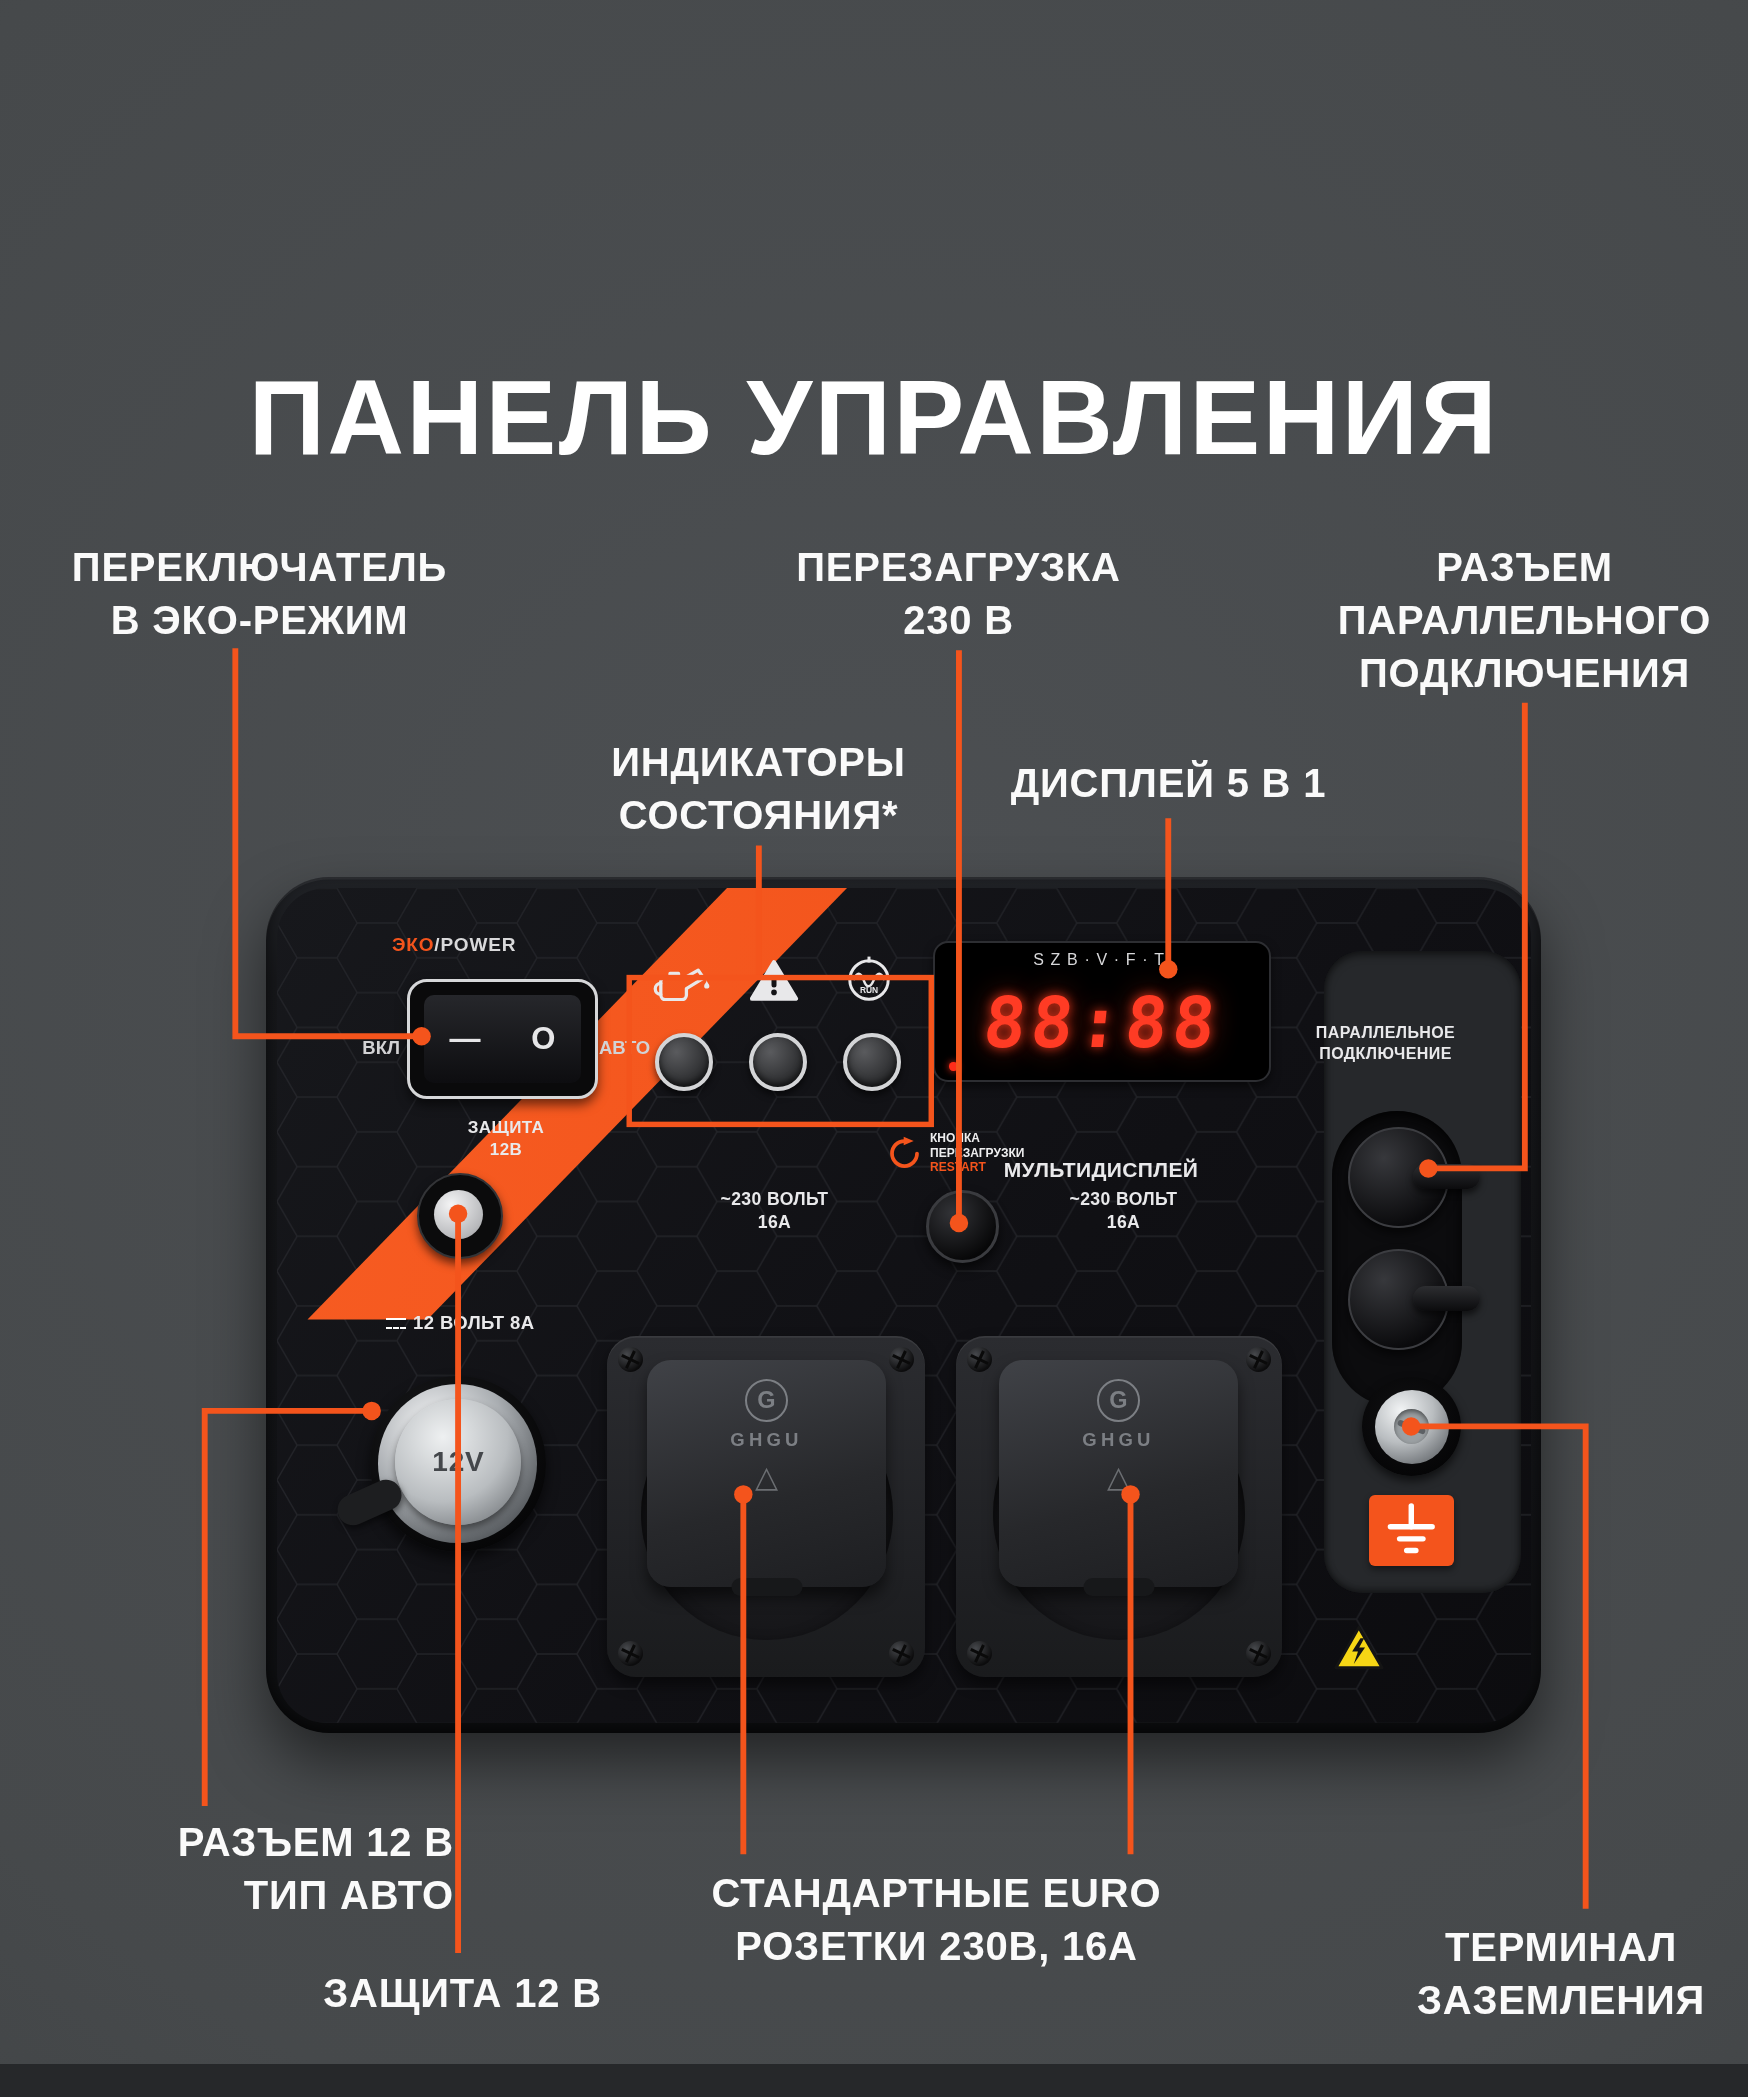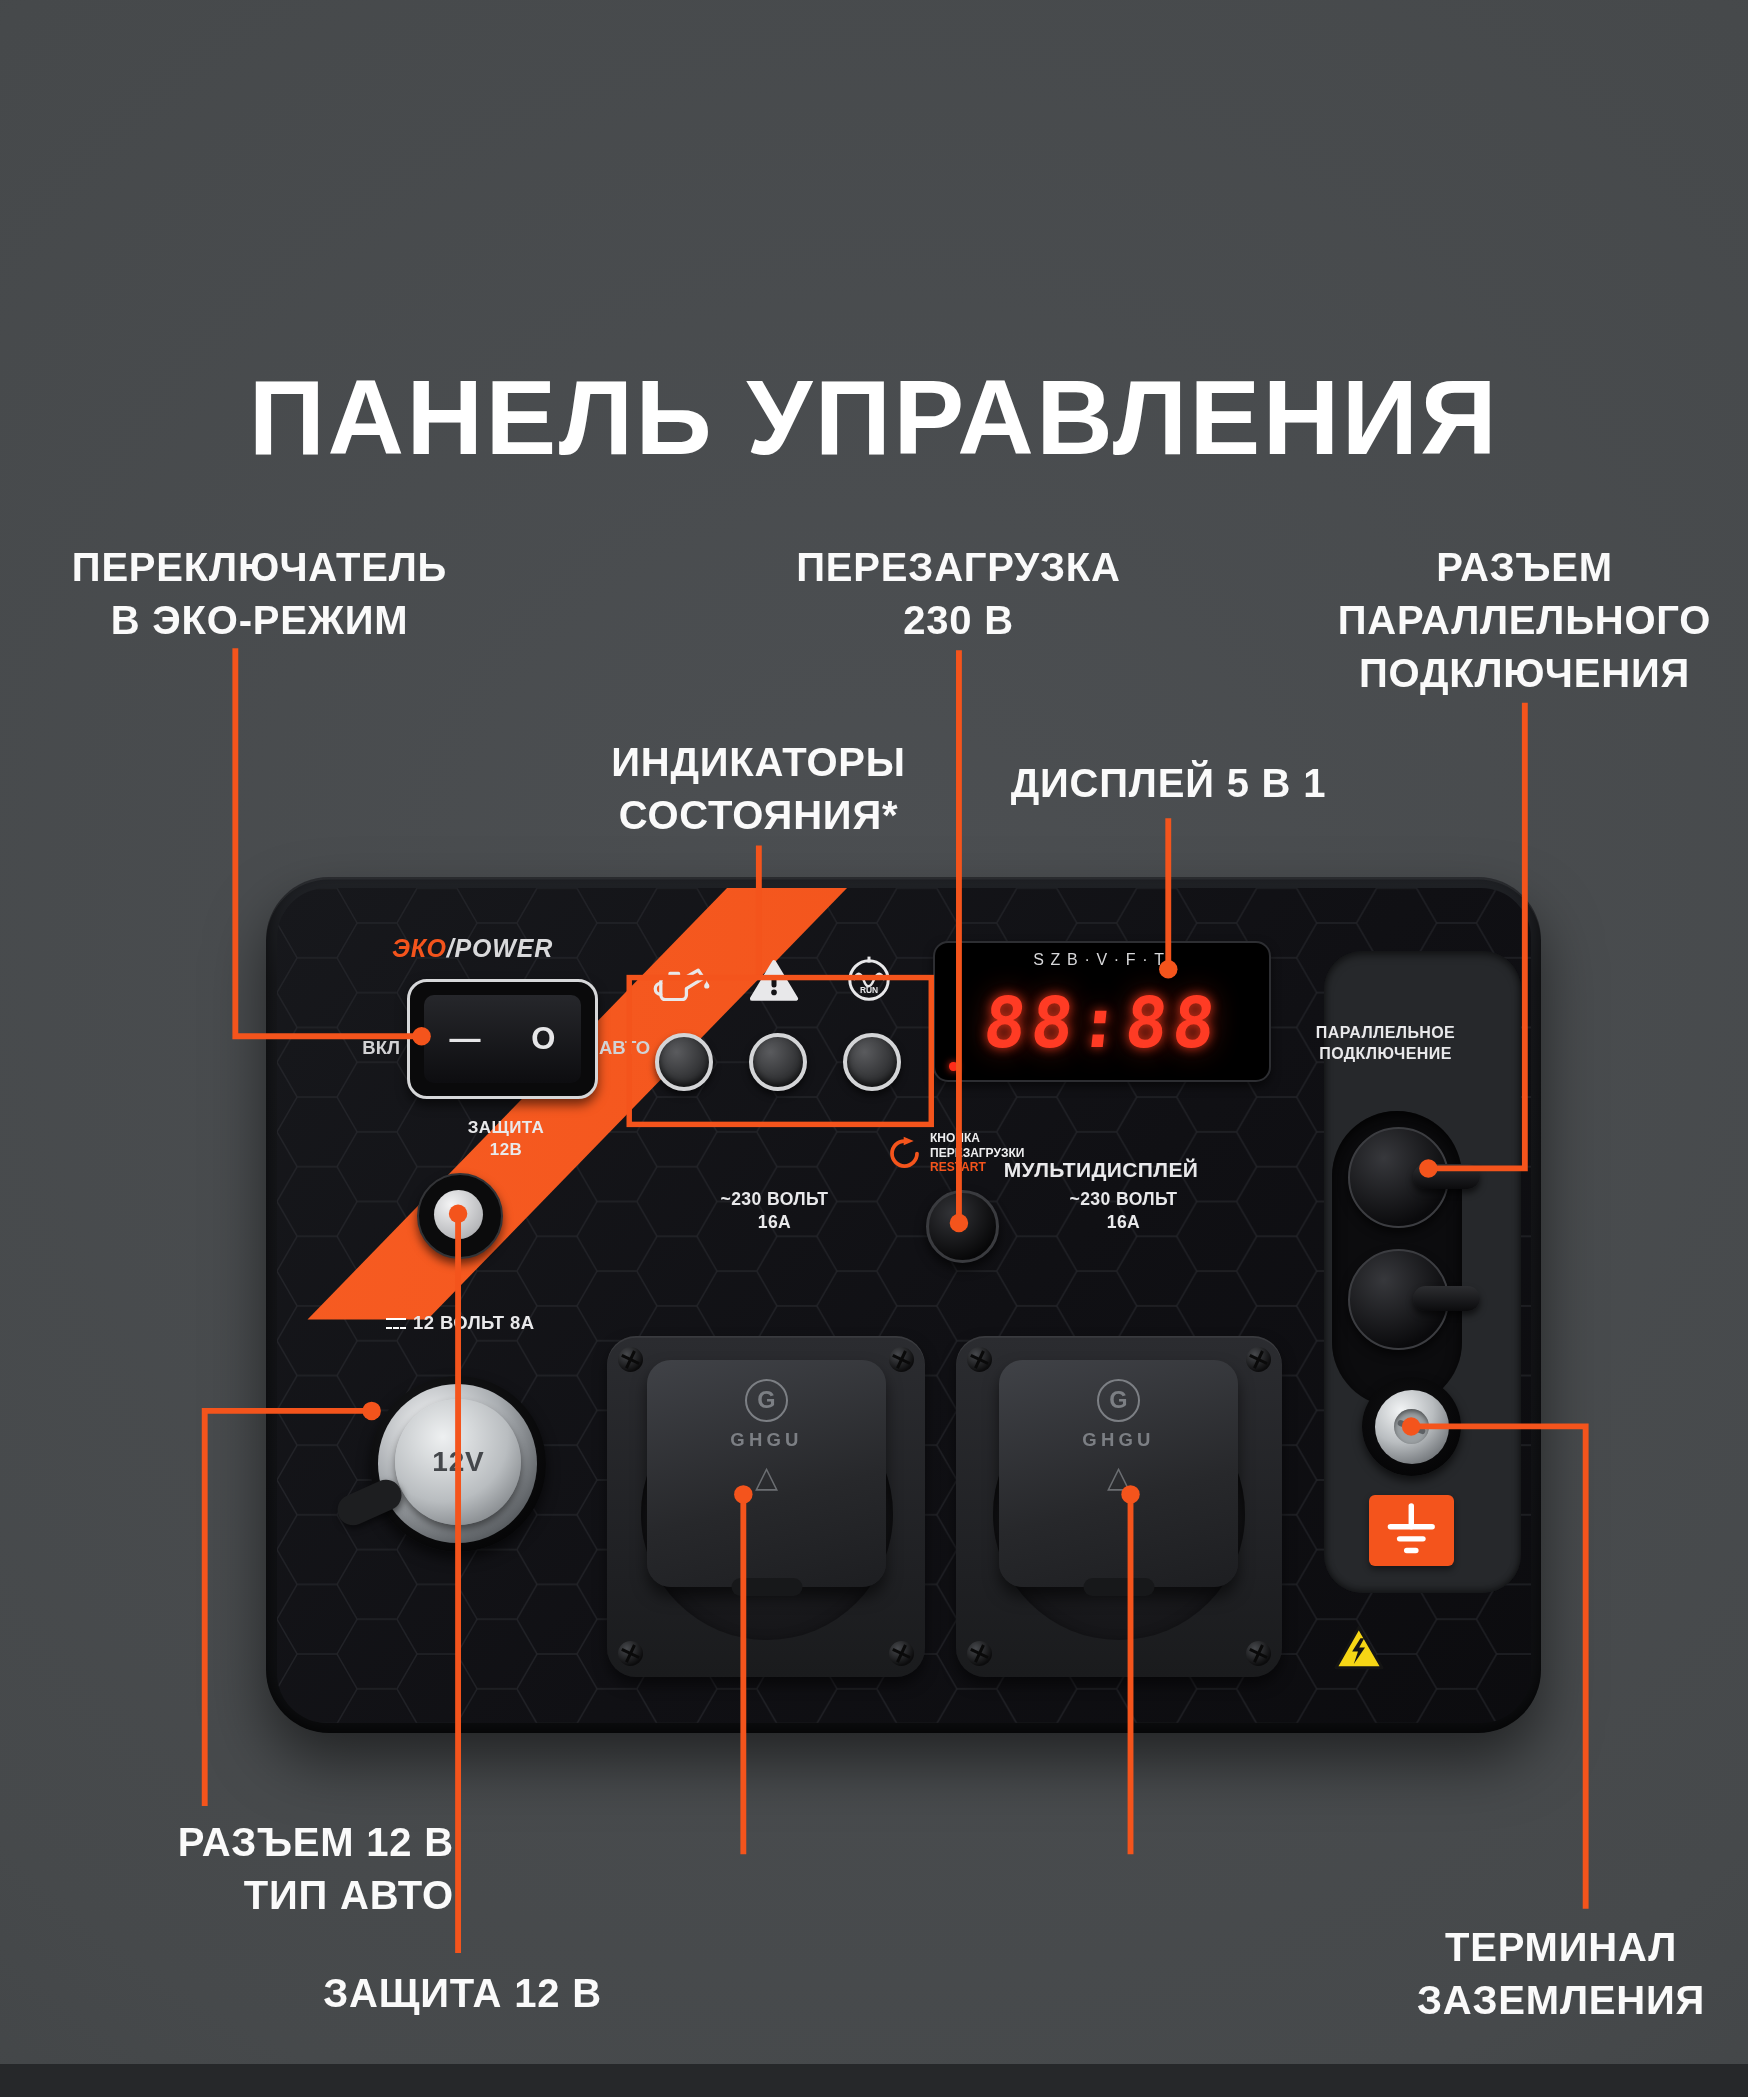--- a/index.html
+++ b/index.html
@@ -29,21 +29,21 @@
   }
   .stripe{
     position:absolute;left:0;top:0;width:1254px;height:835px;
     background:linear-gradient(100deg,#f75c22,#ef4d16);
     clip-path:polygon(451px 0px,571px 0px,151px 432px,31px 432px);
   }
   .right-zone{
     position:absolute;left:1047px;top:63px;width:197px;height:642px;border-radius:38px;
     background:#26282b;box-shadow:inset 0 3.4px 8.4px rgba(0,0,0,.55), inset 0 -3.4px 5.9px rgba(0,0,0,.4);
   }
-  .eco-text{position:absolute;left:126px;top:57px;font-style:italic;font-weight:800;font-size:25px;letter-spacing:0.8px;}
+  .eco-text{position:absolute;left:126px;top:57px;font-weight:800;font-size:19px;letter-spacing:0.8px;}
   .eco-text .eco{color:#F4541C;}
   .eco-text .pwr{color:#d9d9db;font-weight:700;}
   .switch{
     position:absolute;left:141px;top:102px;width:185px;height:114px;border-radius:20px;
     background:#0a0a0b;border:3.4px solid #d6d7d9;box-shadow:0 5.9px 11px rgba(0,0,0,.55);
   }
   .rocker{
     position:absolute;left:14.3px;top:12.6px;right:14.3px;bottom:12.6px;border-radius:10px;
     background:linear-gradient(180deg,#26272b,#0d0d10);display:flex;align-items:center;justify-content:space-around;
     color:#e6e6e8;font-size:31px;font-weight:700;
@@ -174,20 +174,22 @@
 230 В</div>
   <div class="callout" style="left:1315px;top:541px;width:419px;">РАЗЪЕМ
 ПАРАЛЛЕЛЬНОГО
 ПОДКЛЮЧЕНИЯ</div>
   <div class="callout" style="left:549px;top:736px;width:419px;">ИНДИКАТОРЫ
 СОСТОЯНИЯ*</div>
   <div class="callout" style="left:959px;top:757px;width:419px;">ДИСПЛЕЙ 5 В 1</div>
   <div class="callout" style="left:76px;top:1816px;width:378px;text-align:right;">РАЗЪЕМ 12 В
 ТИП АВТО</div>
   <div class="callout" style="left:253px;top:1967px;width:419px;">ЗАЩИТА 12 В</div>
+  <div class="callout" style="left:685px;top:1867px;width:503px;">СТАНДАРТНЫЕ EURO
+РОЗЕТКИ 230В, 16А</div>
   <div class="callout" style="left:1372px;top:1921px;width:378px;">ТЕРМИНАЛ
 ЗАЗЕМЛЕНИЯ</div>
 
   <div class="device">
     <div class="panel-face">
       <svg width="1254" height="835" style="position:absolute;left:0;top:0;opacity:.85" viewBox="0 0 2990 1990">
         <defs>
           <pattern id="hx" x="0" y="0" width="286" height="166" patternUnits="userSpaceOnUse">
             <path d="M0 83 L48 0 M0 83 L48 166 M48 0 L143 0 M48 166 L143 166 M143 0 L191 83 M143 166 L191 83 M191 83 L286 83" stroke="#26272c" stroke-width="3.5" fill="none"></path>
           </pattern>

